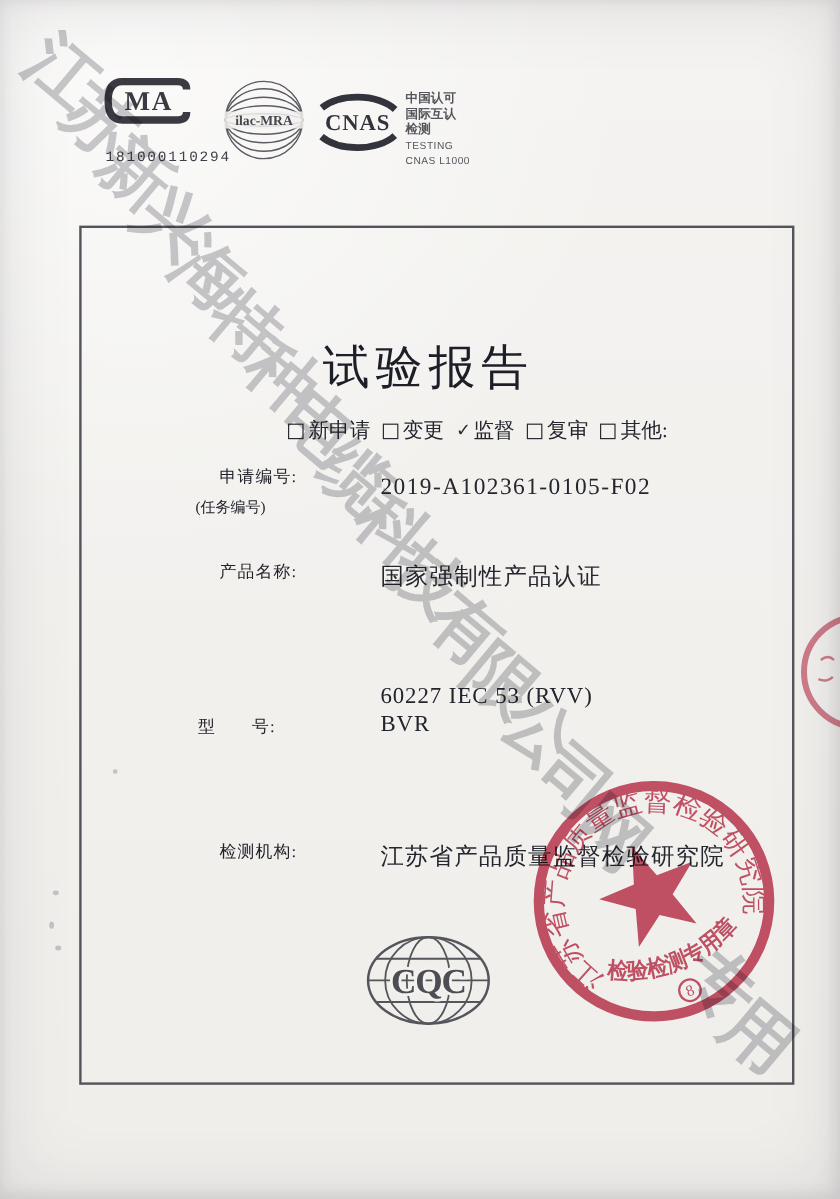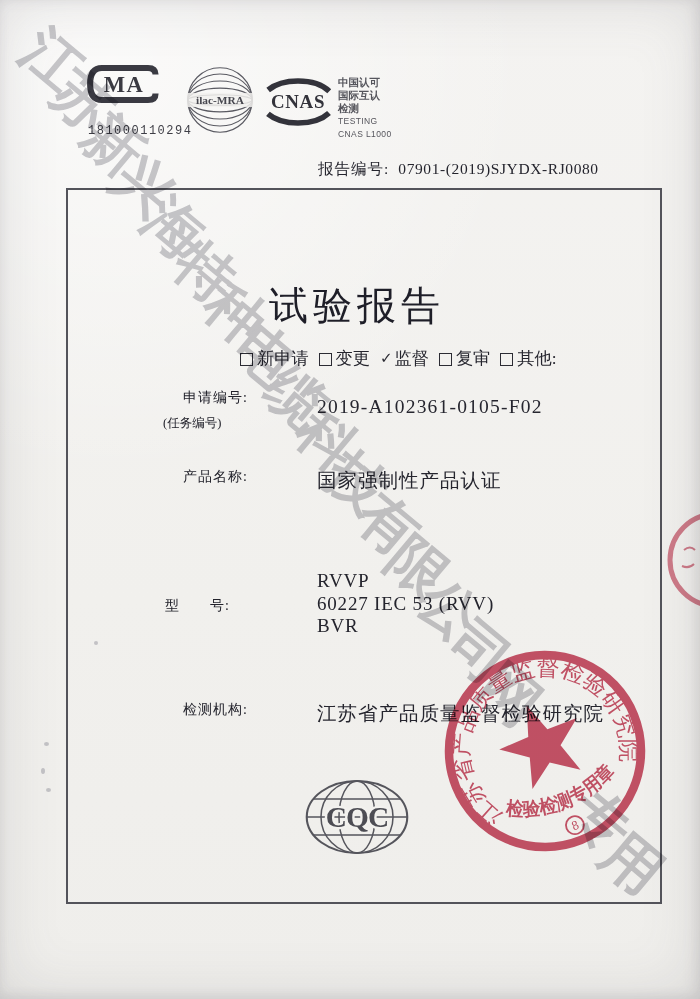--- a/index.html
+++ b/index.html
@@ -71,23 +71,20 @@
   </svg>
 
   <div class="abs cnas-side">
       <div class="cn">中国认可</div>
       <div class="cn">国际互认</div>
       <div class="cn">检测</div>
       <div class="en">TESTING</div>
       <div class="en">CNAS L1000</div>
     </div>
 
-  <div class="abs report-line">
-    <span class="lab">报告编号:</span><span class="val">07901-(2019)SJYDX-RJ0080</span>
-  </div>
 
   <div class="abs frame"></div>
 
   <div class="abs title2">试验报告</div>
 
   <div class="abs cb-row">
       <span class="cb-item">
         <span class="cb-box"></span>
         <span>新申请</span>
       </span>
@@ -111,21 +108,20 @@
 
   <div class="abs flabel" style="left:183px;top:389px">申请编号:</div>
   <div class="abs flabel sub" style="left:163px;top:415px">(任务编号)</div>
   <div class="abs fvalue code" style="left:317px;top:396px">2019-A102361-0105-F02</div>
 
   <div class="abs flabel" style="left:183px;top:468px">产品名称:</div>
   <div class="abs fvalue" style="left:317px;top:467px">国家强制性产品认证</div>
 
   <div class="abs flabel" style="left:165px;top:597px">型　　号:</div>
   <div class="abs model-values" style="left:317px;top:570px">
-      <div>RVVP</div>
       <div>60227 IEC 53 (RVV)</div>
       <div>BVR</div>
     </div>
 
   <div class="abs flabel" style="left:183px;top:701px">检测机构:</div>
   <div class="abs fvalue" style="left:317px;top:700px">江苏省产品质量监督检验研究院</div>
 
   <svg class="abs" style="left:302px;top:776px" width="110" height="82" viewBox="-58 -43 116 86">
     <g fill="none" stroke="#55555c" stroke-width="1.6">
       <ellipse rx="53" ry="38" stroke-width="2.2"></ellipse>

